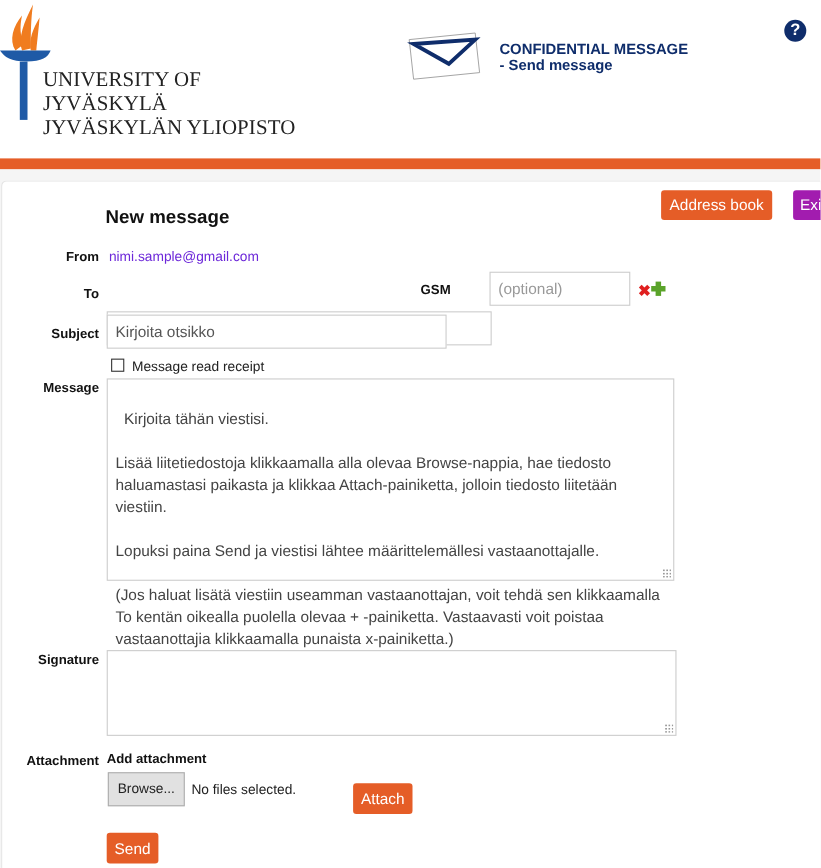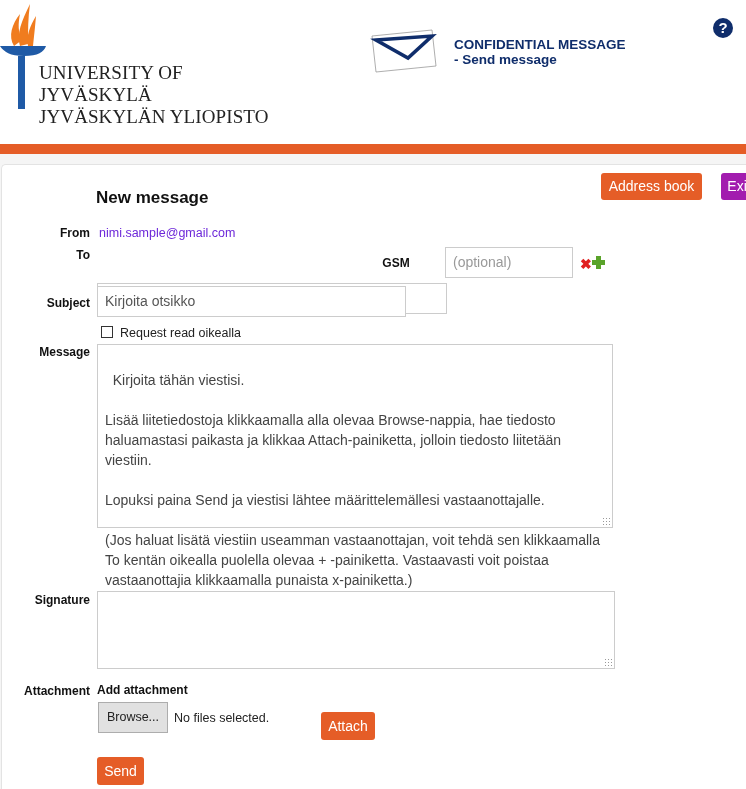--- a/index.html
+++ b/index.html
@@ -85,34 +85,34 @@
 <div class="panel"></div>
 
 <button class="btn btn-orange addr-btn">Address book</button>
 <button class="btn btn-gray exit-btn">Exit</button>
 
 <div class="form-title">New message</div>
 
 <div class="lbl" style="left:0;top:226px;">From</div>
 <div class="val" style="left:99px;top:226px;">nimi.sample@gmail.com</div>
 
-<div class="lbl" style="left:0;top:248px;padding-left:20px;">To</div>
+<div class="lbl" style="left:0;top:260px;padding-left:20px;">To</div>
 <div class="input" style="left:97px;top:247px;width:350px;margin-top:36px;">joku.t.nimi@jyu.fi</div>
 
 <div class="lbl" style="left:351px;top:256px;text-align:center;">GSM</div>
 <div class="input placeholder" style="left:445px;top:247px;width:128px;">(optional)</div>
 
 <div class="icon-x">✖</div>
 <div class="icon-plus"></div>
 
 <div class="lbl" style="left:0;top:296px;">Subject</div>
 <div class="input" style="left:97px;top:286px;width:309px;">Kirjoita otsikko</div>
 
 <div class="checkbox"></div>
-<div class="chk-label">Request read oikealla</div>
+<div class="chk-label">Message read receipt</div>
 
 <div class="lbl" style="left:0;top:345px;">Message</div>
 <div class="textarea" style="left:97px;top:344px;width:516px;height:184px;">
   <span>Kirjoita tähän viestisi.
 
 Lisää liitetiedostoja klikkaamalla alla olevaa Browse-nappia, hae tiedosto haluamastasi paikasta ja klikkaa Attach-painiketta, jolloin tiedosto liitetään viestiin.
 
 Lopuksi paina Send ja viestisi lähtee määrittelemällesi vastaanottajalle.
 
 (Jos haluat lisätä viestiin useamman vastaanottajan, voit tehdä sen klikkaamalla To kentän oikealla puolella olevaa + -painiketta. Vastaavasti voit poistaa vastaanottajia klikkaamalla punaista x-painiketta.)</span>

